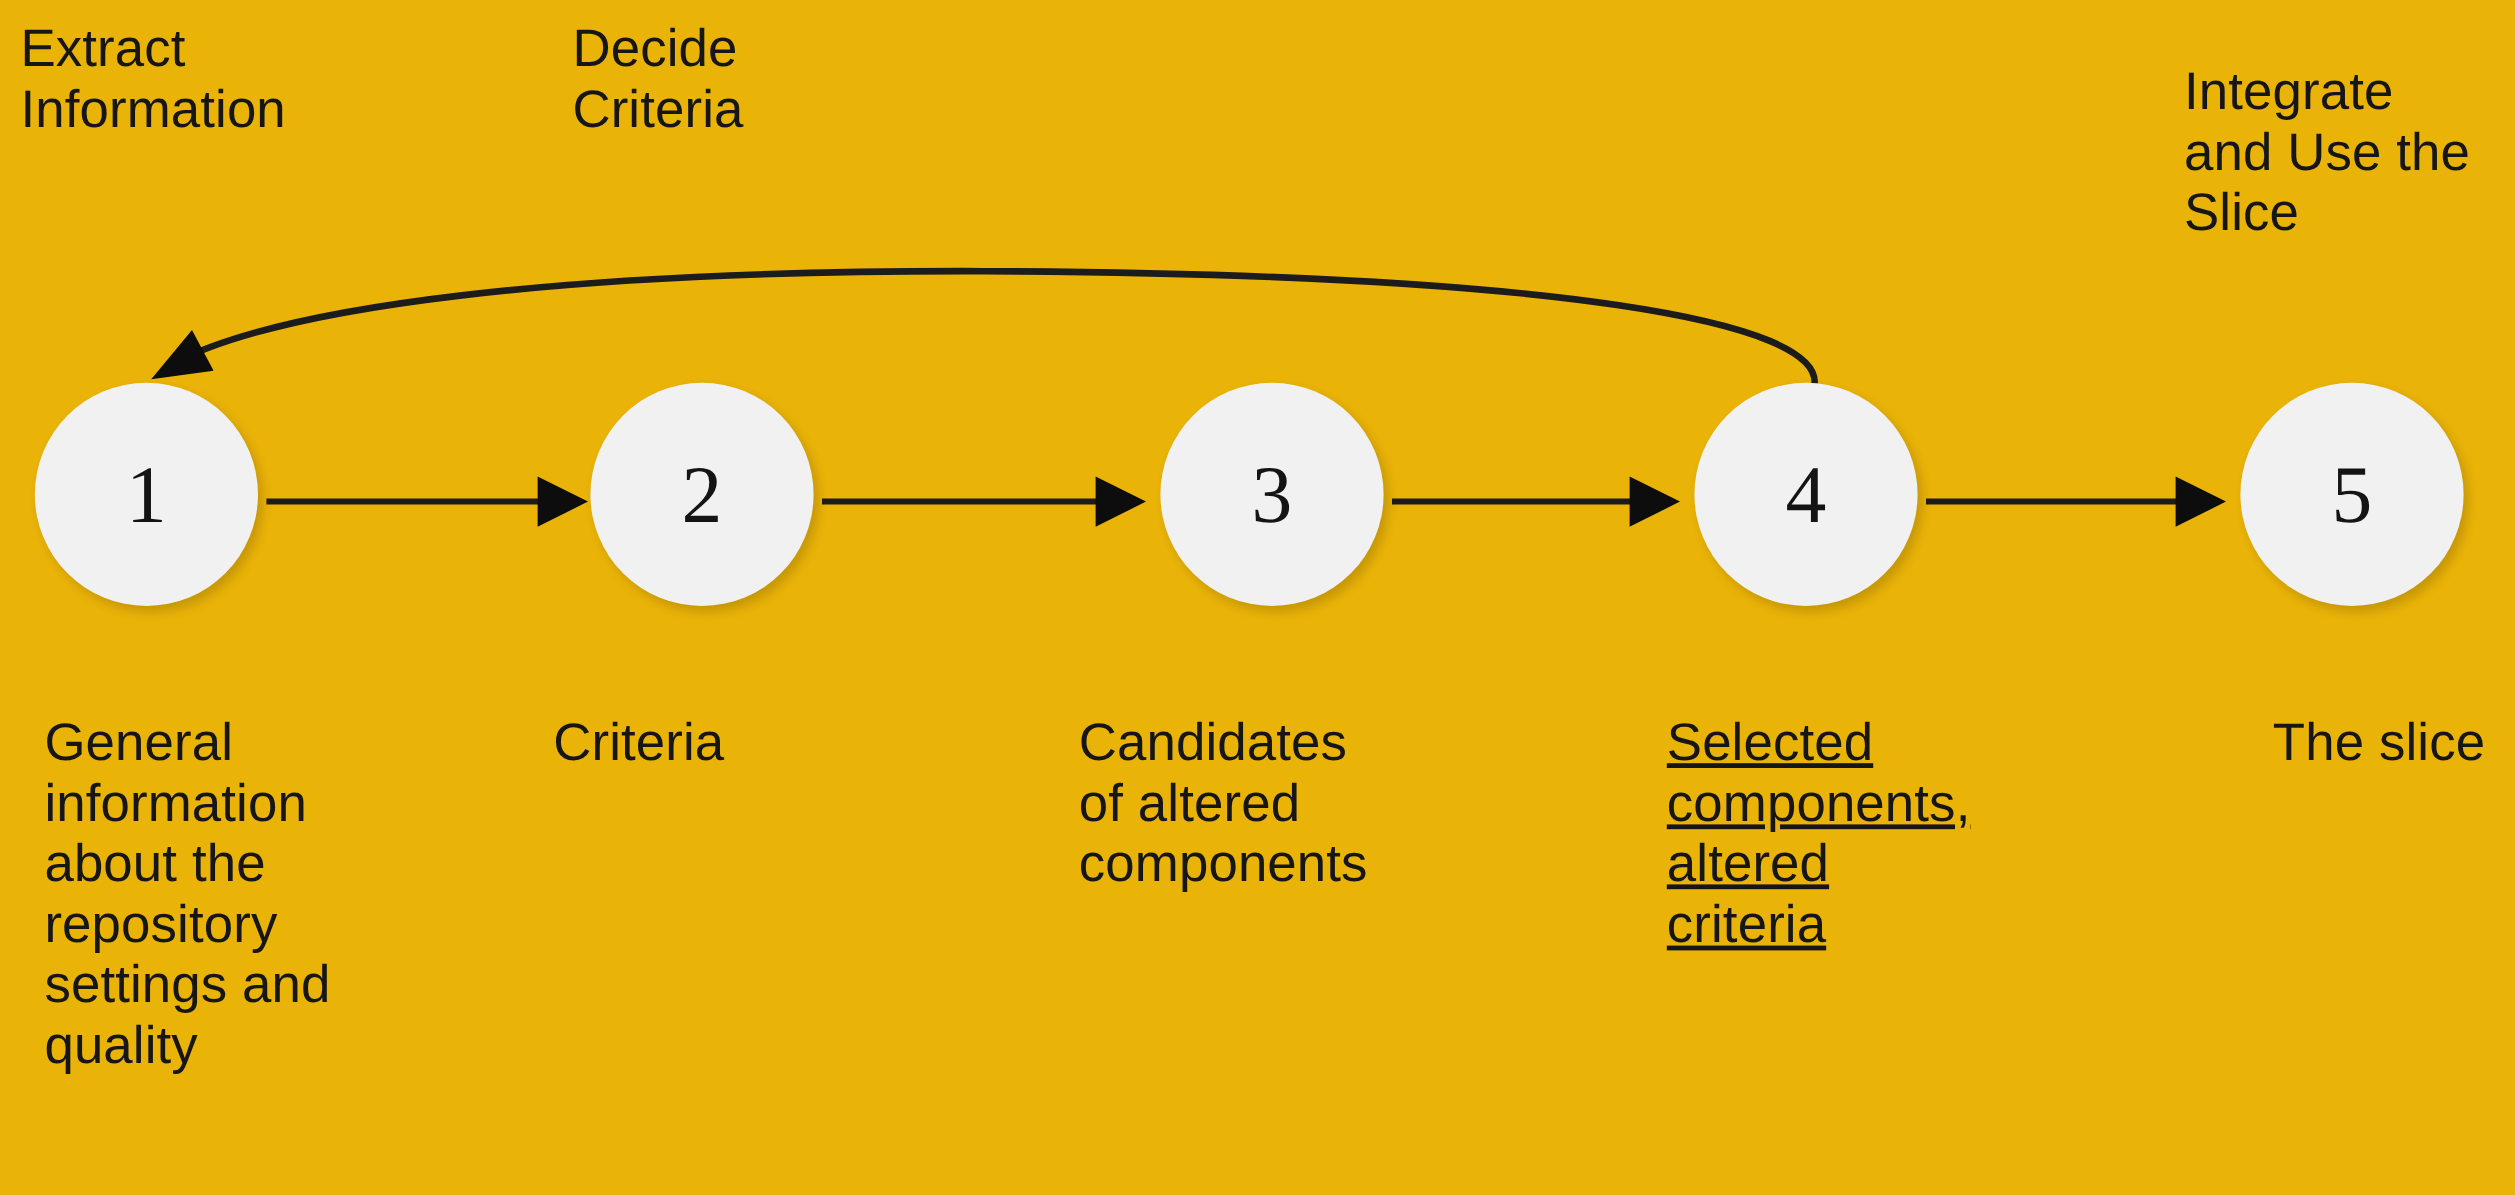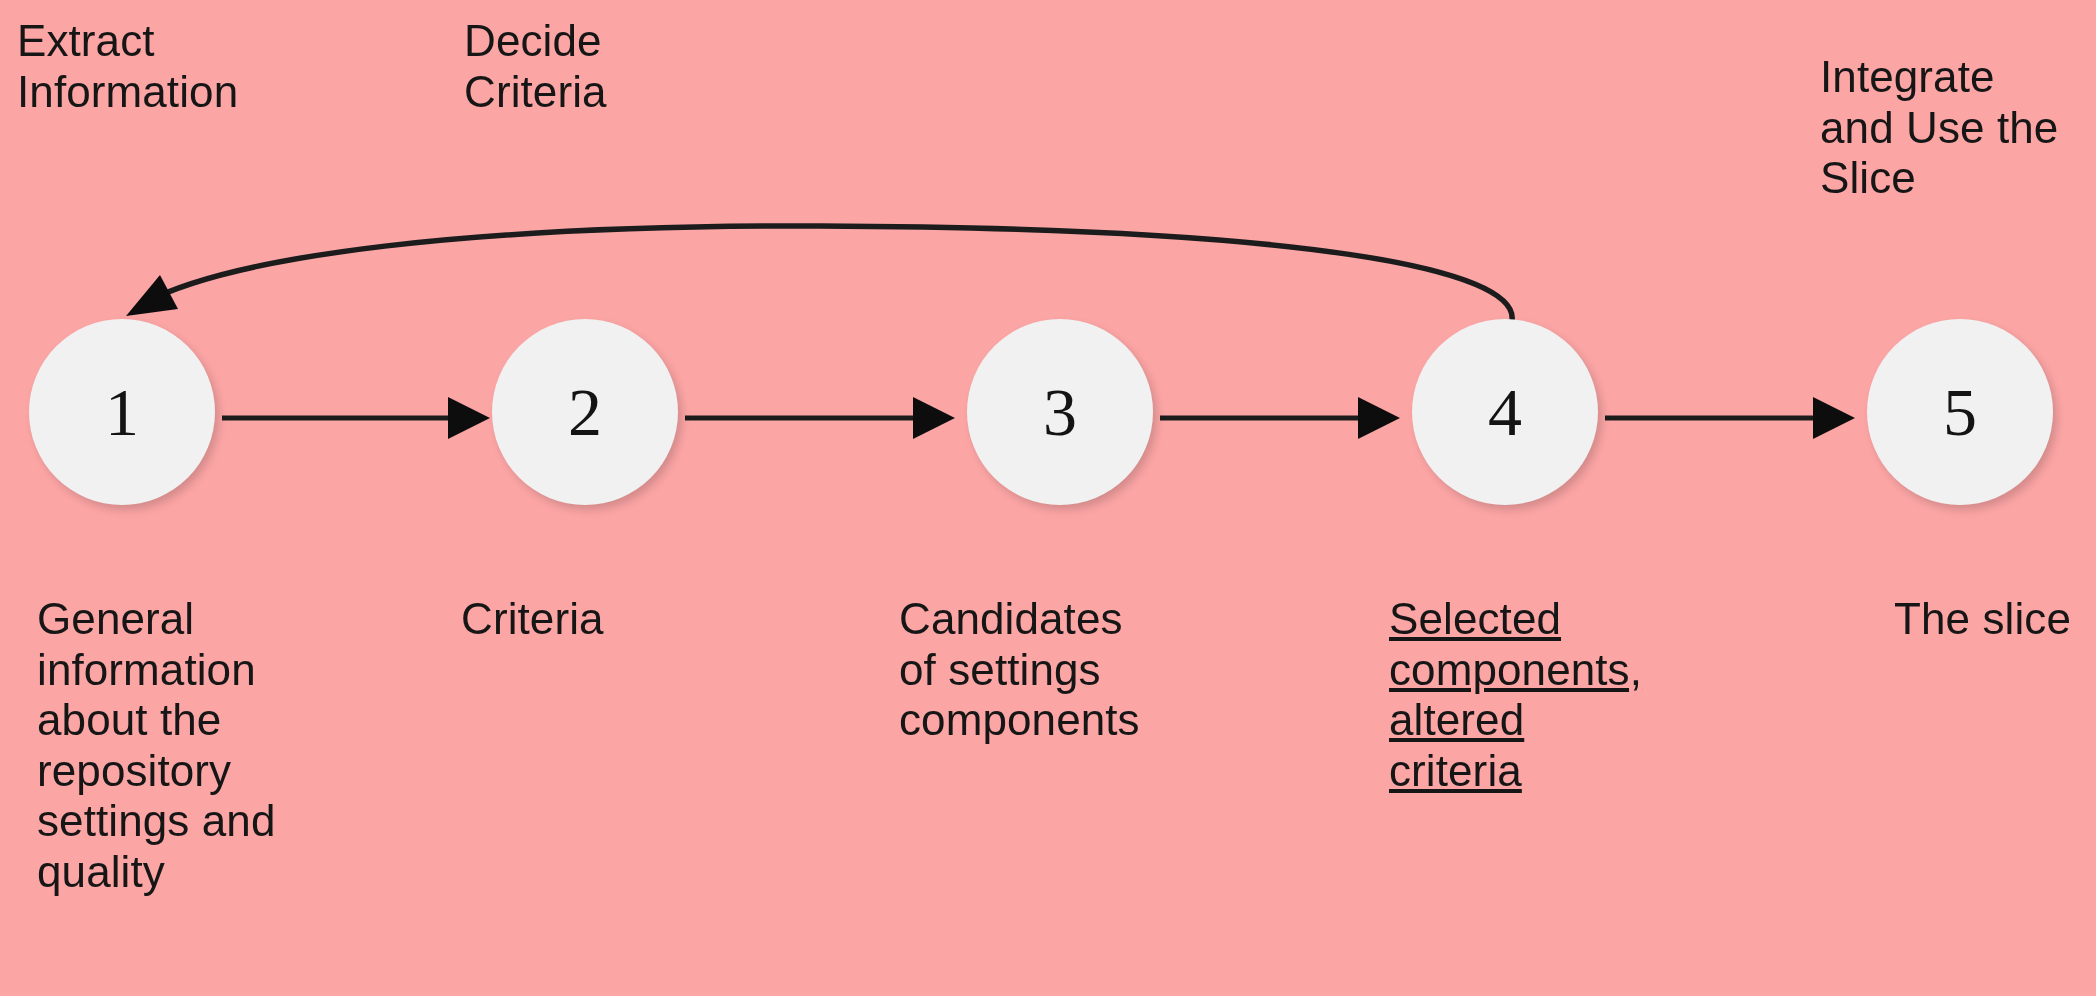--- a/index.html
+++ b/index.html
@@ -9,39 +9,39 @@
     background: #ffffff;
   }
   body {
     font-family: "Liberation Sans", sans-serif;
     color: #1a1a1a;
   }
   #diagram-root {
     position: relative;
     width: 2096px;
     height: 996px;
-    background: #fca5a5;
+    background: #eab308;
     overflow: hidden;
   }
 
   
   .label {
     position: absolute;
     font-family: "Liberation Sans", sans-serif;
     font-size: 44px;
     line-height: 1.15;
     color: #161616;
     white-space: pre-line;
     letter-spacing: 0.1px;
   }
   .label.top  { top: 16px; }
   .label.bottom { top: 594px; }
 
   .top-1    { left: 17px;   width: 430px; }
-  .top-2    { left: 464px;  width: 400px; }
+  .top-2    { left: 477px;  width: 400px; }
   .top-3    { left: 899px;  width: 450px; }
   .top-4    { left: 1392px; width: 400px; }
   .top-5    { left: 1820px; width: 276px; margin-top: 36px; }
 
   .bot-1    { left: 17px;   width: 330px; margin-left: 20px; }
   .bot-2    { left: 461px;  width: 400px; }
   .bot-3    { left: 899px;  width: 420px; }
   .bot-4    { left: 1389px; width: 400px; text-decoration: underline; }
   .bot-5    { left: 1894px; width: 276px; }
 
@@ -150,21 +150,21 @@
   </div>
 
   <div class="label bottom bot-1">General
 information
 about the
 repository
 settings and
 quality</div>
   <div class="label bottom bot-2">Criteria</div>
   <div class="label bottom bot-3">Candidates
-of settings
+of altered
 components</div>
   <div class="label bottom bot-4">Selected
 components,
 altered
 criteria</div>
   <div class="label bottom bot-5">The slice</div>
 
 </div>
 
 </body></html>

